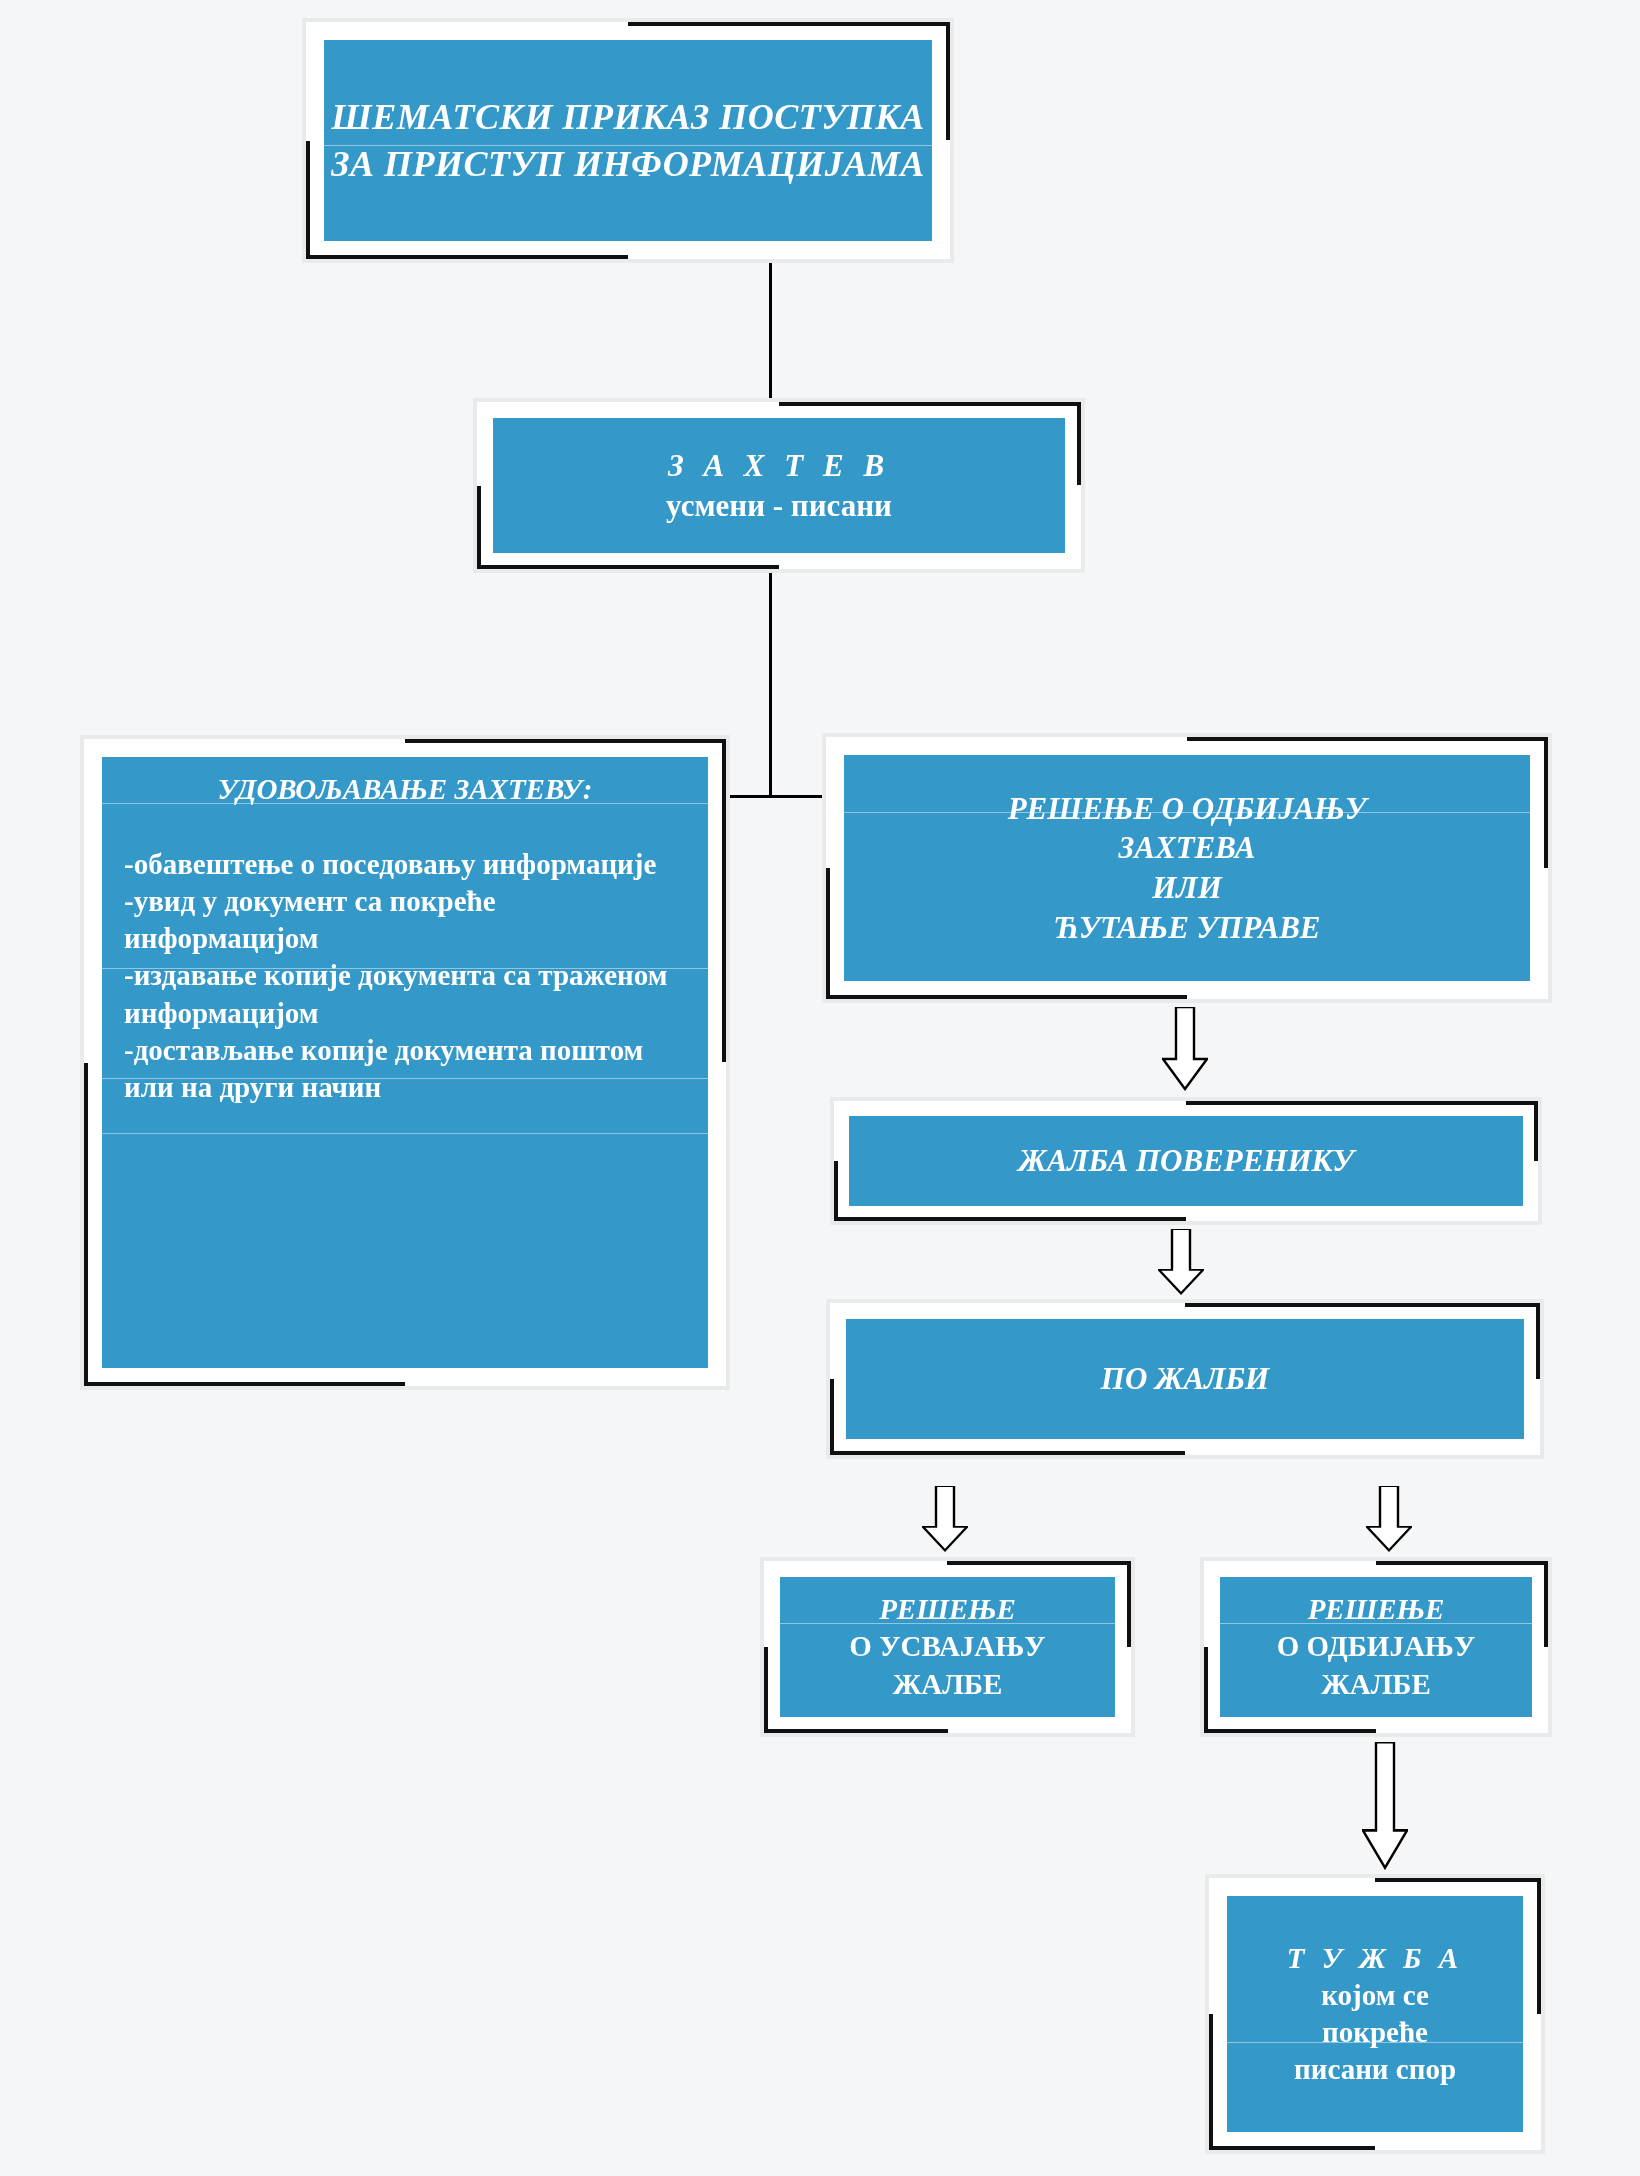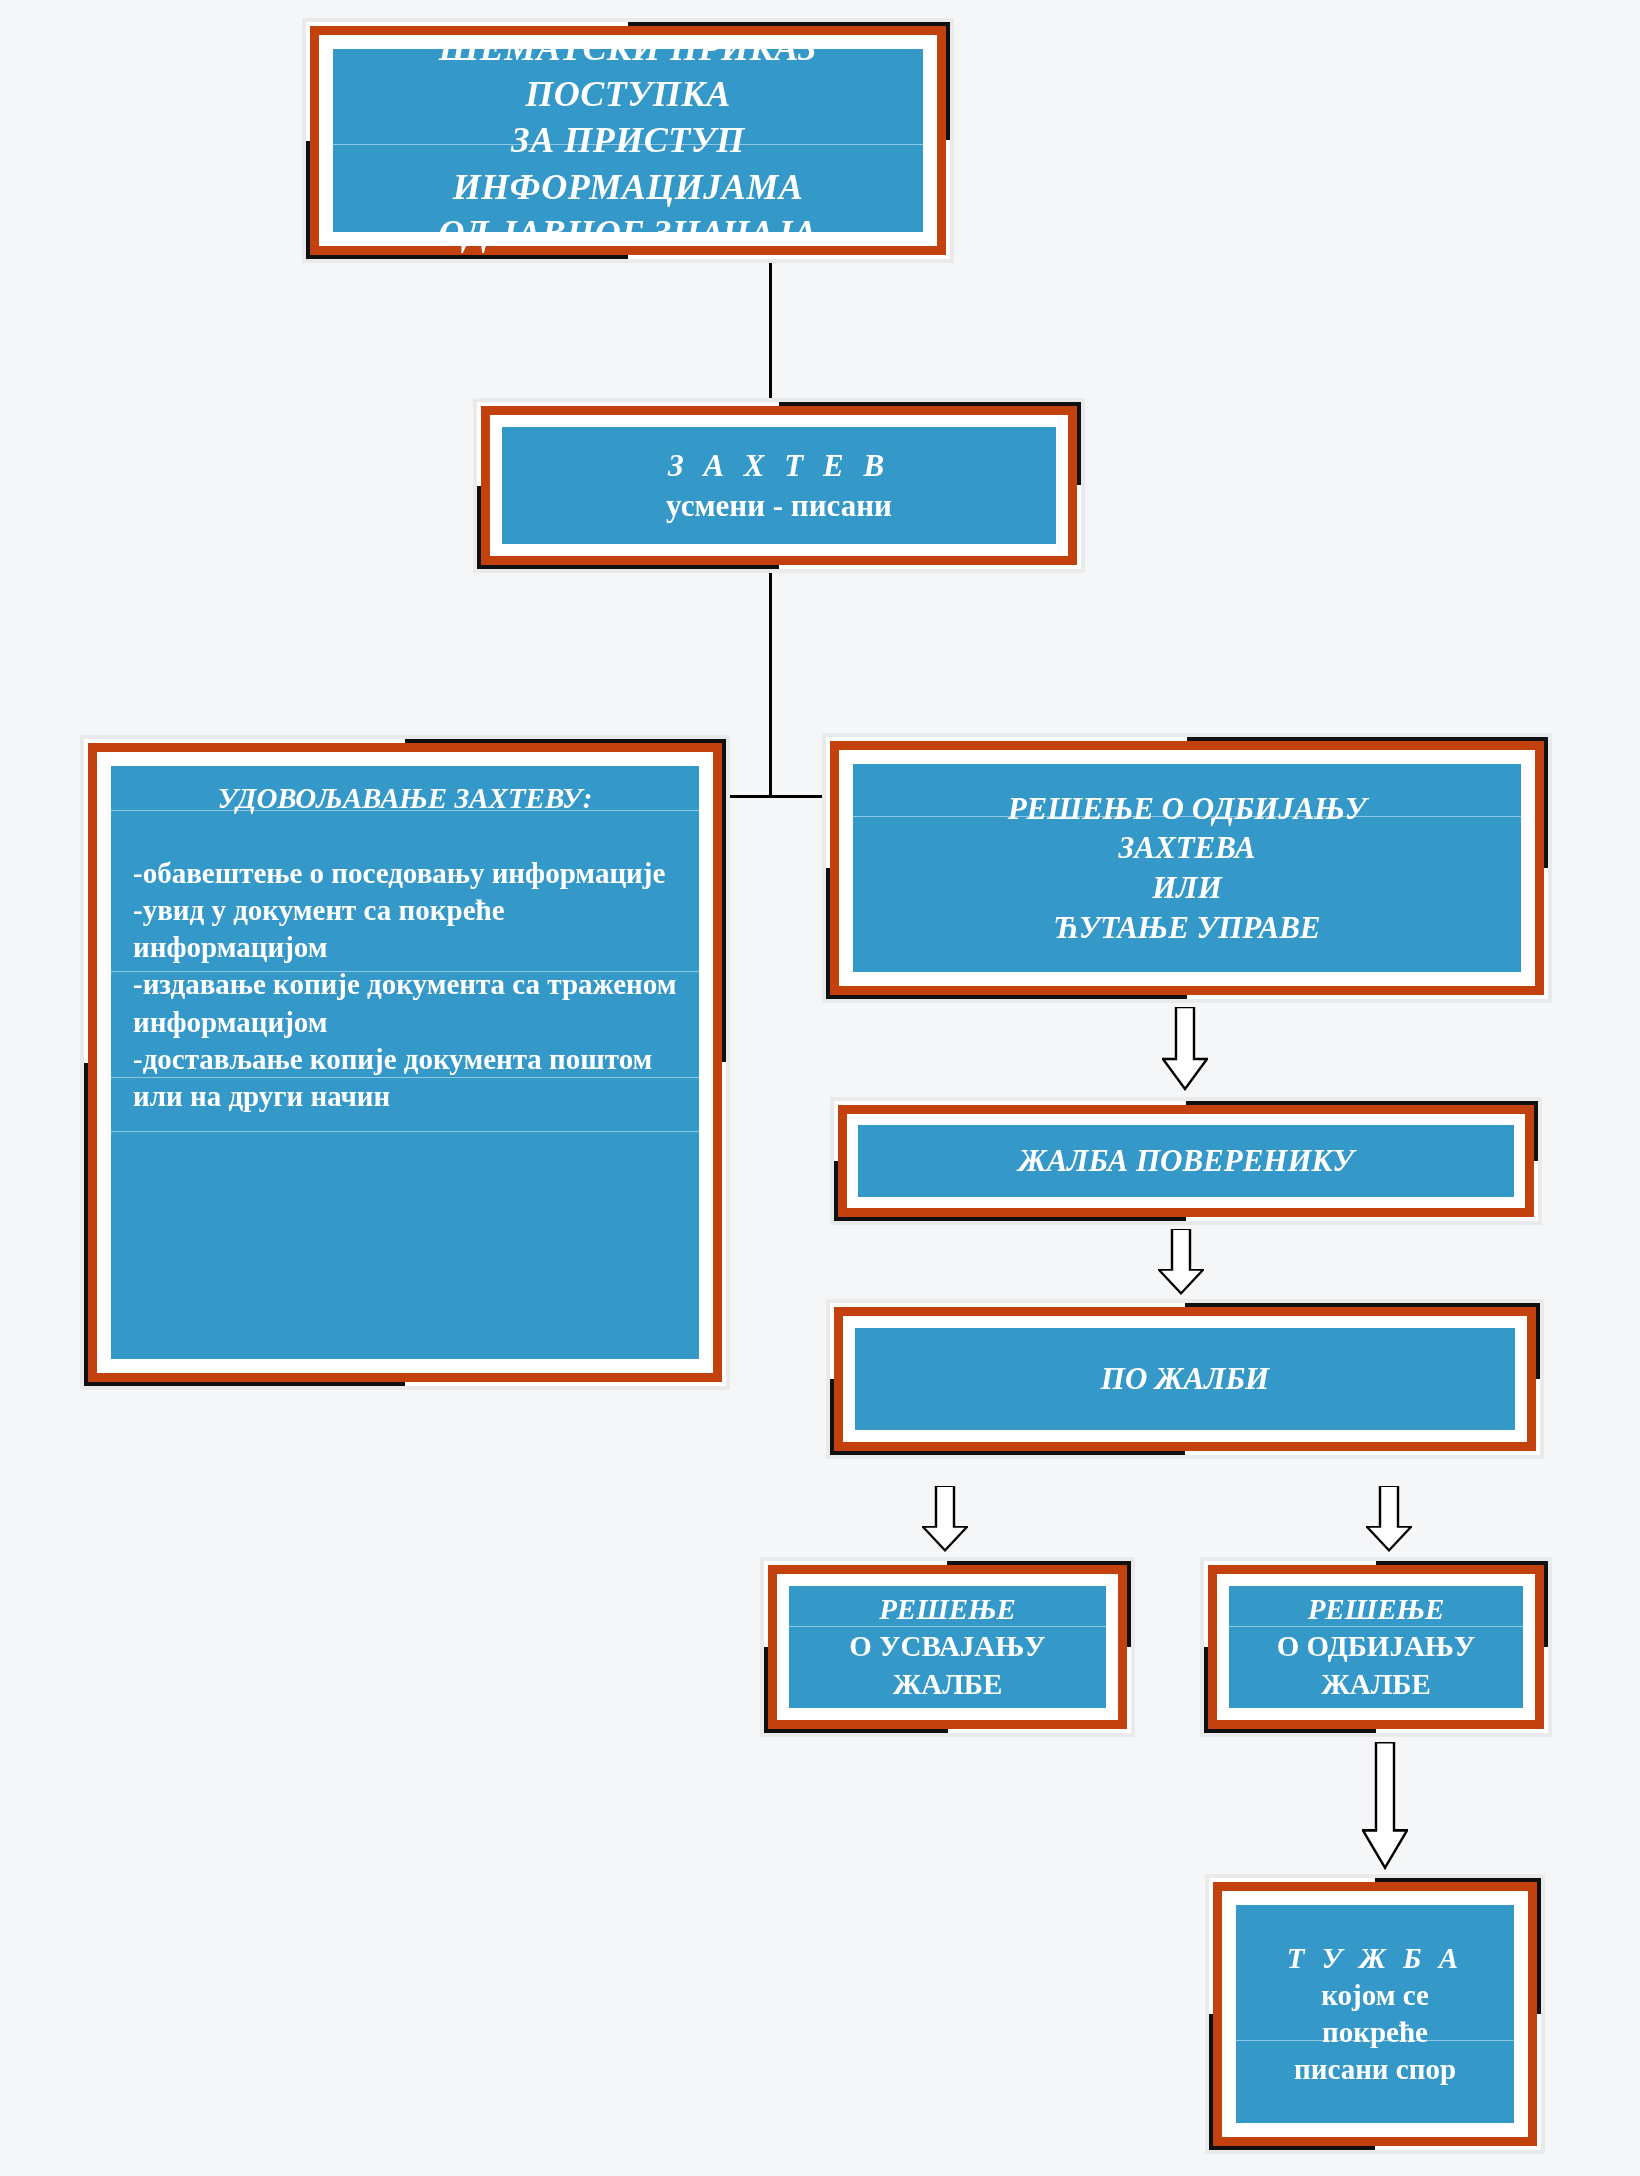--- a/index.html
+++ b/index.html
@@ -23,21 +23,21 @@
     padding: 4px 4px 4px 4px;
   }
   
   .node .dotted {
     box-sizing: border-box;
     width: 100%;
     height: 100%;
     border: 4px solid transparent;
     border-image: repeating-conic-gradient(#101010 0% 25%, #ffffff 0% 50%) 4 / 4px / 0 round;
     background: #c2410c;
-    padding: 9px;
+    padding: 0;
   }
   .node .white {
     box-sizing: border-box;
     width: 100%;
     height: 100%;
     background: #ffffff;
     display: flex;
     align-items: center;
     justify-content: center;
     padding: 14px;
@@ -167,21 +167,20 @@
   </svg>
 </div>
 
 <div class="node" id="node-title">
   <div class="dotted">
     <div class="white">
       <div class="fill">
         <span class="seam" style="top:52%"></span>
         <div class="it">ШЕМАТСКИ ПРИКАЗ ПОСТУПКА</div>
         <div class="it">ЗА ПРИСТУП ИНФОРМАЦИЈАМА</div>
-        <div class="it">ОД ЈАВНОГ ЗНАЧАЈА</div>
       </div>
     </div>
   </div>
 </div>
 
 <div class="node" id="node-request">
   <div class="dotted">
     <div class="white">
       <div class="fill">
         <div class="it" style="letter-spacing:6px">З А Х Т Е В</div>

